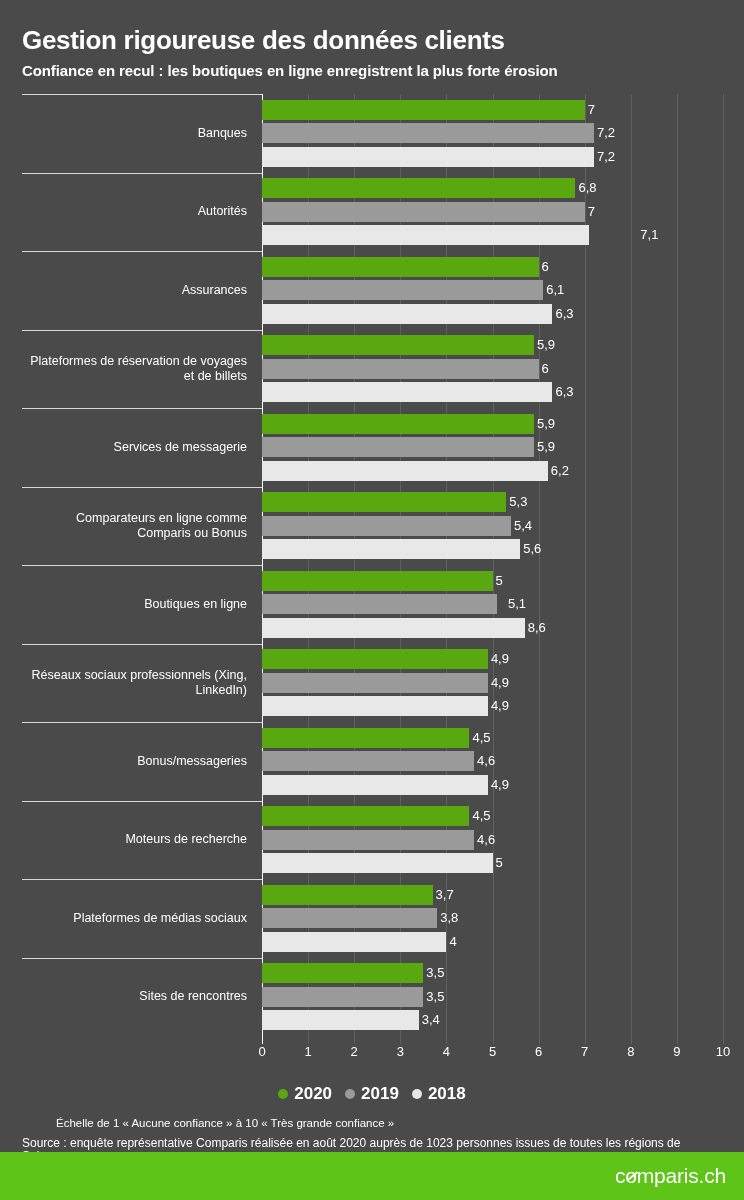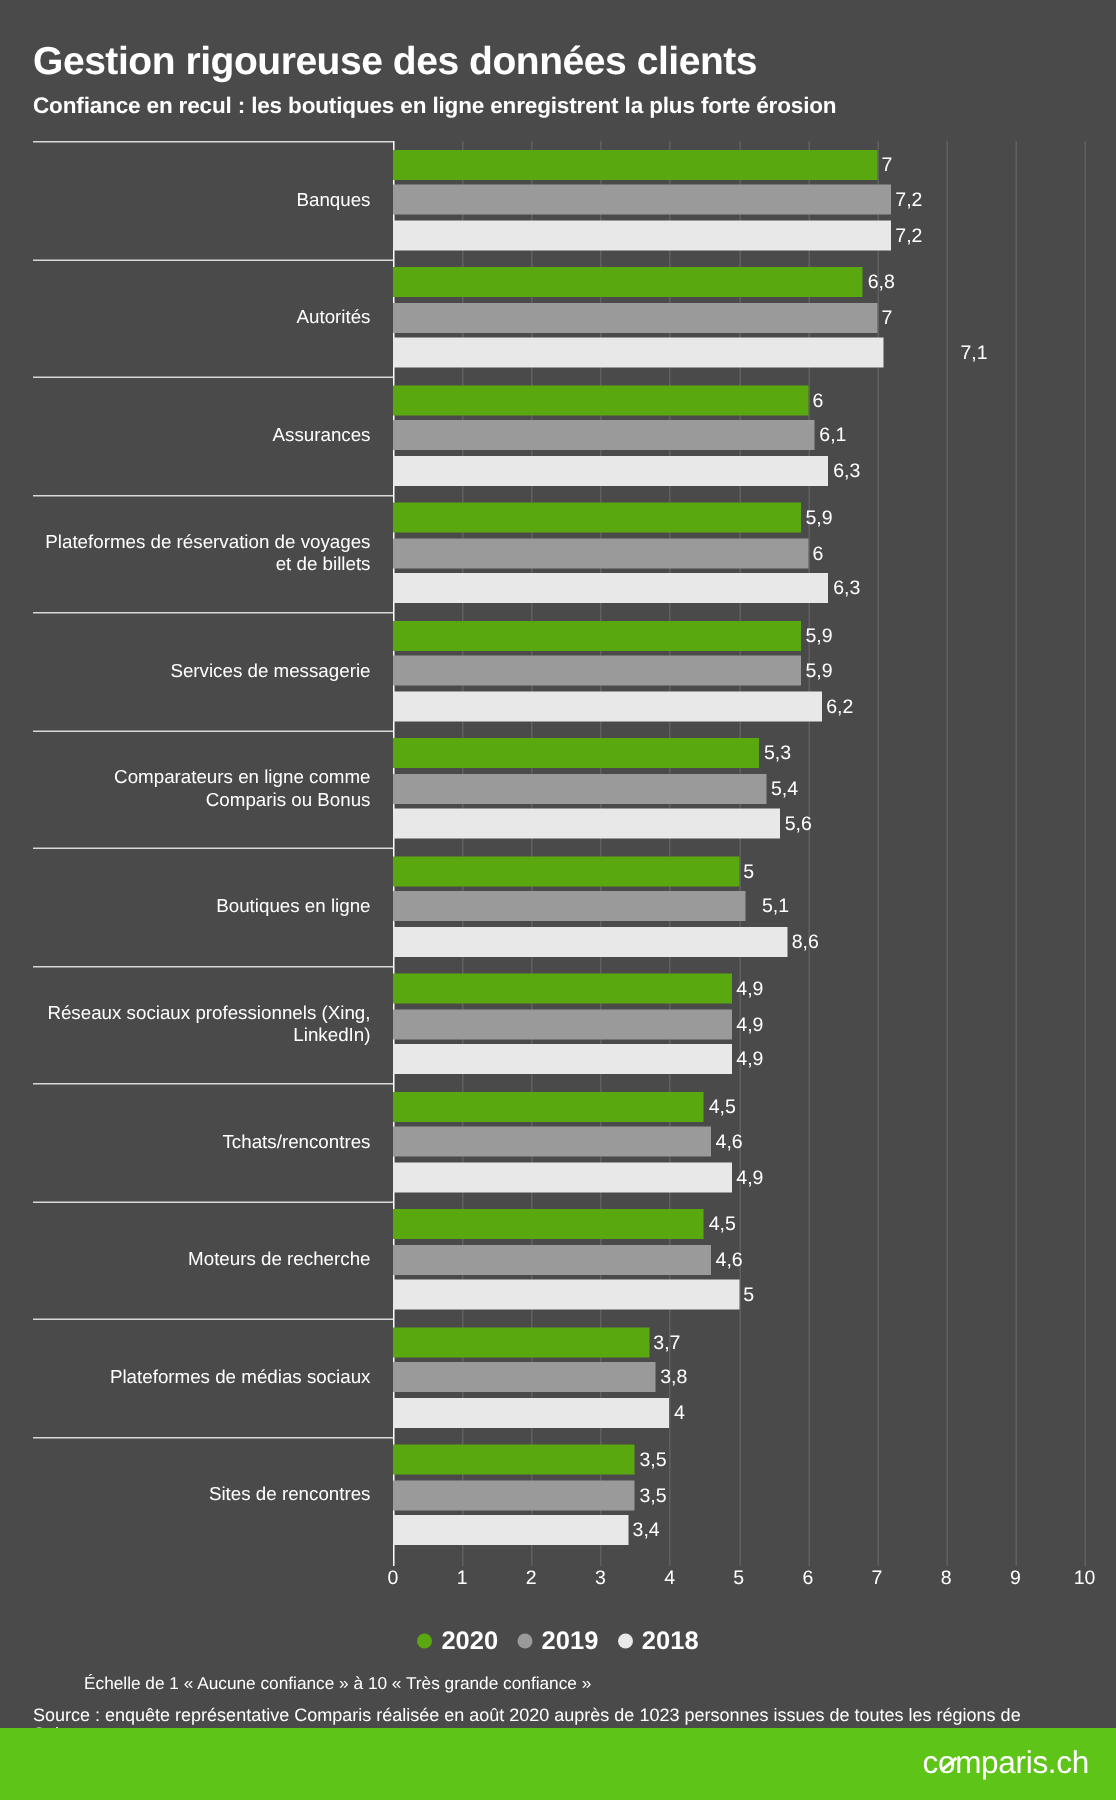--- a/index.html
+++ b/index.html
@@ -291,21 +291,21 @@
             </div>
             <div class="barrow">
               <div class="bar y2018" style="width: 225.89px;"></div>
               <div class="val" style="left: 225.89px;">4,9</div>
             </div>
           </div>
         </div>
         <div class="group">
           <div class="sep"></div>
           <div class="label-cell">
-            <div class="cat-label">Tchats/rencontres</div>
+            <div class="cat-label">Bonus/messageries</div>
           </div>
           <div class="bars">
             <div class="barrow">
               <div class="bar y2020" style="width: 207.45px;"></div>
               <div class="val" style="left: 207.45px;">4,5</div>
             </div>
             <div class="barrow">
               <div class="bar y2019" style="width: 212.06px;"></div>
               <div class="val" style="left: 212.06px;">4,6</div>
             </div>

